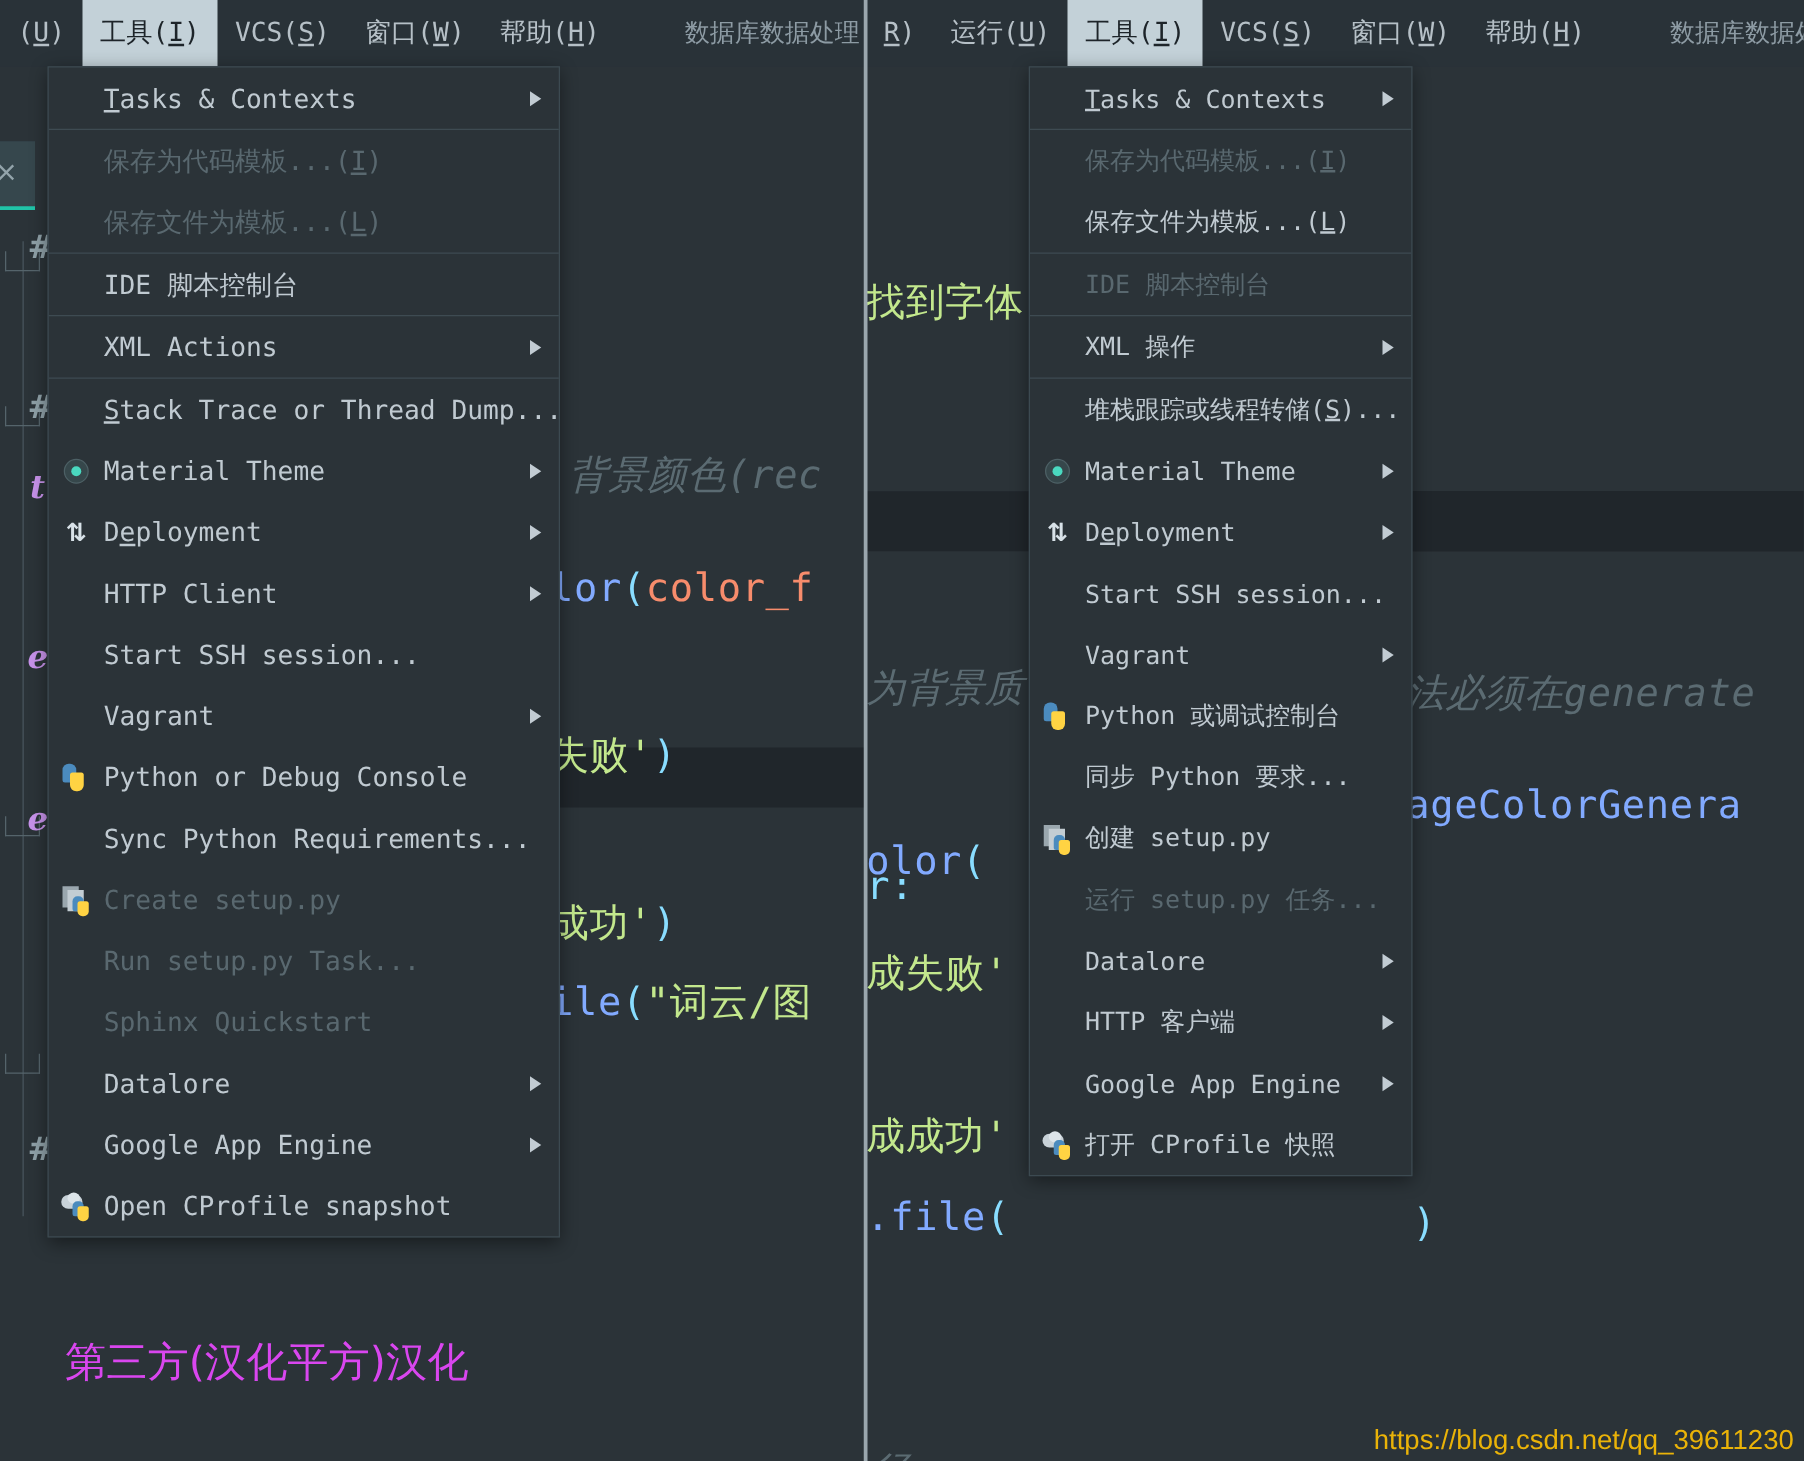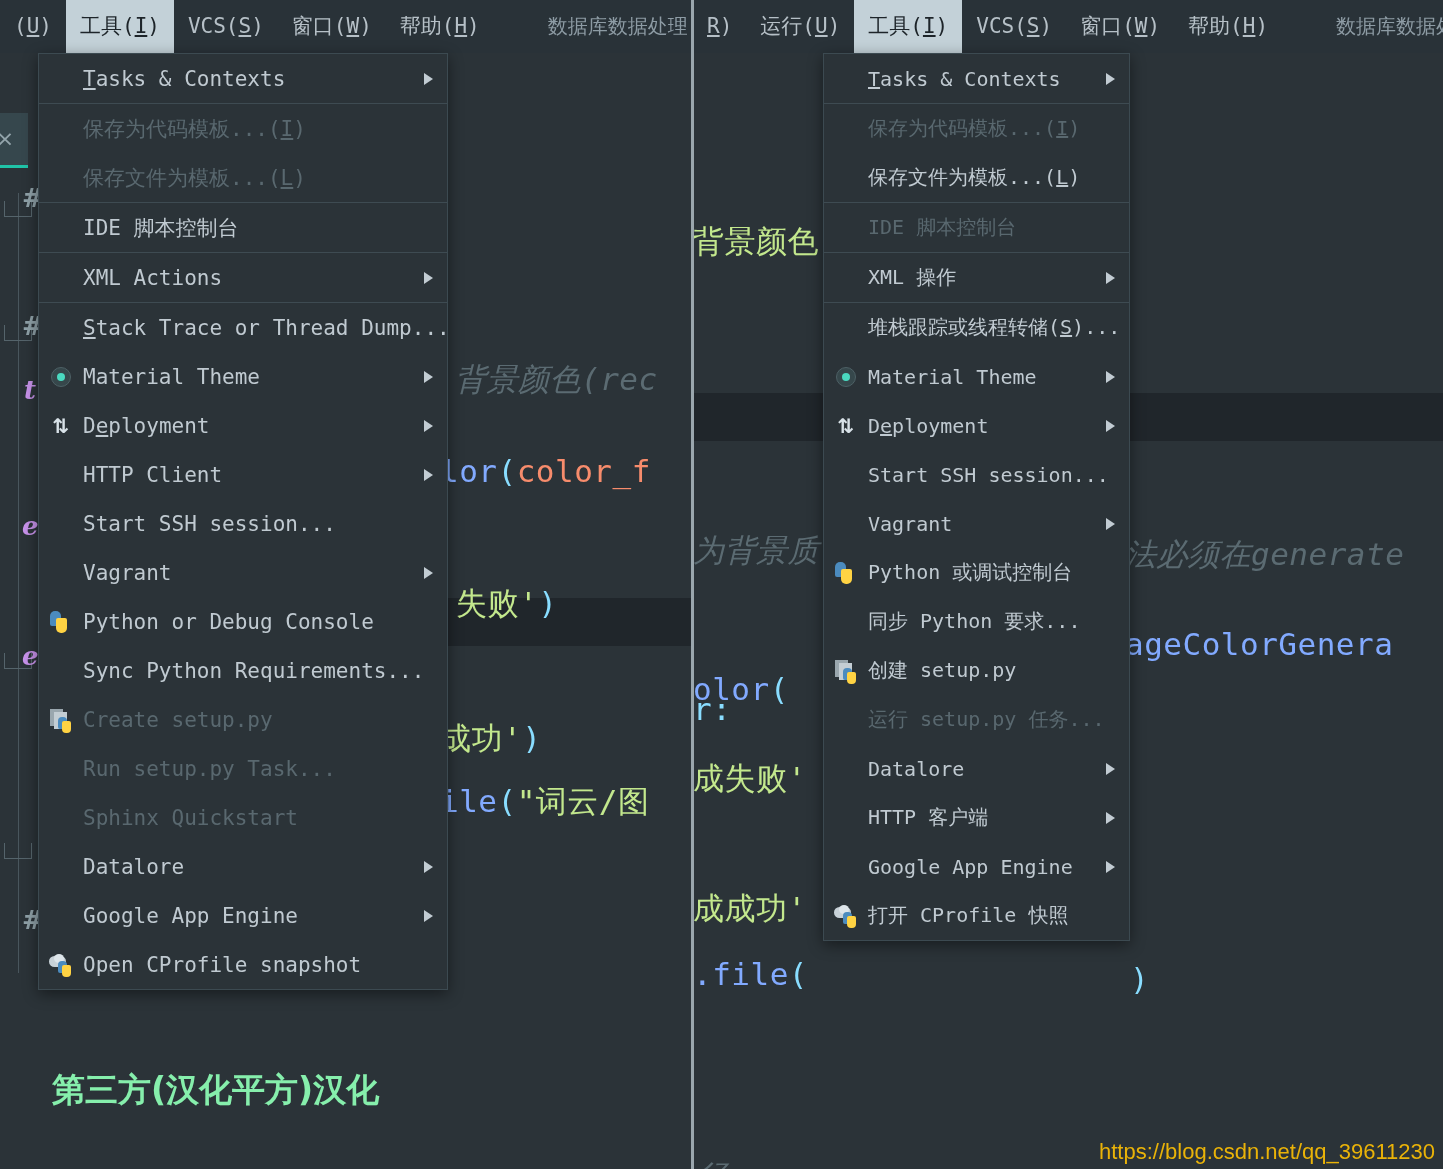--- a/index.html
+++ b/index.html
@@ -127,22 +127,22 @@
   .ic-pkg .pyb { position: absolute; left: 8px; top: 8px; width: 9px; height: 12px; border-radius: 4px 4px 2px 2px; background: #4b8bbe; }
   .ic-pkg .pyy { position: absolute; left: 12px; top: 12px; width: 9px; height: 12px; border-radius: 2px 2px 4px 4px; background: #ffd343; }
   .ic-cprof { position: relative; width: 24px; height: 22px; }
   .ic-cprof .cloud { position: absolute; left: 0; top: 2px; width: 17px; height: 11px; background: #c8d2d8; border-radius: 7px; }
   .ic-cprof .cloud2 { position: absolute; left: 5px; top: 0px; width: 10px; height: 9px; background: #dde5ea; border-radius: 50%; }
   .ic-cprof .pyb { position: absolute; left: 9px; top: 7px; width: 9px; height: 12px; border-radius: 4px 4px 2px 2px; background: #4b8bbe; }
   .ic-cprof .pyy { position: absolute; left: 13px; top: 11px; width: 9px; height: 12px; border-radius: 2px 2px 4px 4px; background: #ffd343; }
 
   
   .annot {
-    position: absolute; color: #86efac; z-index: 70;
-    font-family: "DejaVu Sans", sans-serif; font-weight: bold;
+    position: absolute; color: #d946ef; z-index: 70;
+    font-family: "DejaVu Sans", sans-serif; font-weight: normal;
   }
   #annot-left  { left: 52px;  top: 1068px; font-size: 33px; }
   .watermark {
     position: absolute; right: 8px; bottom: 4px; z-index: 70;
     color: #eab308; font-size: 22px;
     font-family: "Liberation Sans", sans-serif;
   }
 </style>
 </head>
 <body>
@@ -168,21 +168,21 @@
 
       <div class="gut-glyph" style="left:22px; top:130px; color:#8fa1a8;">#</div>
       <div class="gut-glyph" style="left:22px; top:258px; color:#8fa1a8;">#</div>
       <div class="gut-glyph" style="left:24px; top:322px; color:#c792ea;">t</div>
       <div class="gut-glyph" style="left:22px; top:458px; color:#c792ea;">e</div>
       <div class="gut-glyph" style="left:22px; top:588px; color:#c792ea;">e</div>
       <div class="gut-glyph" style="left:22px; top:852px; color:#8fa1a8;">#</div>
 
       <div class="code-line c-comment" style="left:455px; top:265px; font-style:italic;">背景颜色(rec</div>
       <div class="code-line" style="left:440px; top:400px;"><span class="c-fn">lor</span><span class="c-punc">(</span><span class="c-var">color_f</span></div>
-      <div class="code-line c-str" style="left:456px; top:530px;">失败<span class="c-str">'</span><span class="c-punc">)</span></div>
+      <div class="code-line c-str" style="left:440px; top:530px;">失败<span class="c-str">'</span><span class="c-punc">)</span></div>
       <div class="code-line c-str" style="left:440px; top:665px;">成功<span class="c-str">'</span><span class="c-punc">)</span></div>
       <div class="code-line" style="left:440px; top:728px;"><span class="c-fn">ile</span><span class="c-punc">(</span><span class="c-str">"词云/图</span></div>
     </div>
 
     <div class="menubar">
       <div class="mb-item">(<span class="mb-under">U</span>)</div>
       <div class="mb-item active">工具(<span class="mb-under">I</span>)</div>
       <div class="mb-item">VCS(<span class="mb-under">S</span>)</div>
       <div class="mb-item">窗口(<span class="mb-under">W</span>)</div>
       <div class="mb-item">帮助(<span class="mb-under">H</span>)</div>
@@ -310,21 +310,21 @@
 
     <div class="annot" id="annot-left">第三方(汉化平方)汉化</div>
   </div>
 
   <div class="panel" id="panel-right">
 
     <div class="editor">
       <div class="hl-band" style="left:0; top:340px; width:750px; height:48px;"></div>
       <div class="hl-band" style="left:437px; top:340px; width:313px; height:48px;"></div>
 
-      <div class="code-line c-str" style="left:0px; top:168px;">背景颜色</div>
+      <div class="code-line c-str" style="left:0px; top:168px;">找到字体</div>
       <div class="code-line c-comment" style="left:0px; top:436px; font-style:italic;">为背景质</div>
       <div class="code-line c-fn" style="left:0px; top:570px;margin-top:48px;">olor<span class="c-punc">(</span></div>
       <div class="code-line c-punc" style="left:0px; top:638px;">r:</div>
       <div class="code-line c-str" style="left:0px; top:705px;">成失败'</div>
       <div class="code-line c-str" style="left:0px; top:835px;">成成功'</div>
       <div class="code-line c-fn" style="left:0px; top:903px;">.file<span class="c-punc">(</span></div>
 
       <div class="code-line c-comment" style="left:432px; top:440px; font-style:italic;">法必须在generate</div>
       <div class="code-line c-fn" style="left:432px; top:573px;">ageColorGenera</div>
       <div class="code-line c-punc" style="left:437px; top:908px;">)</div>

